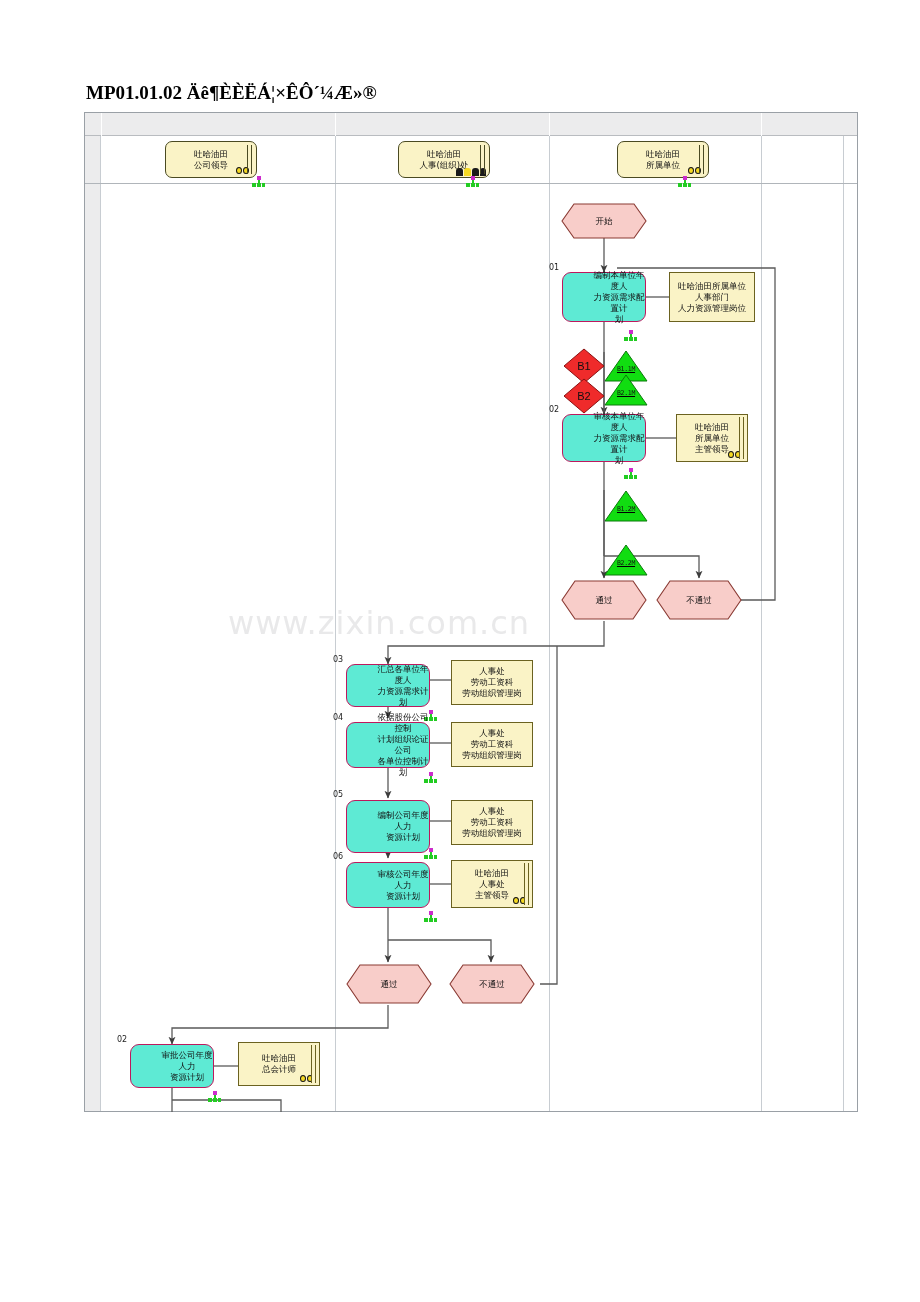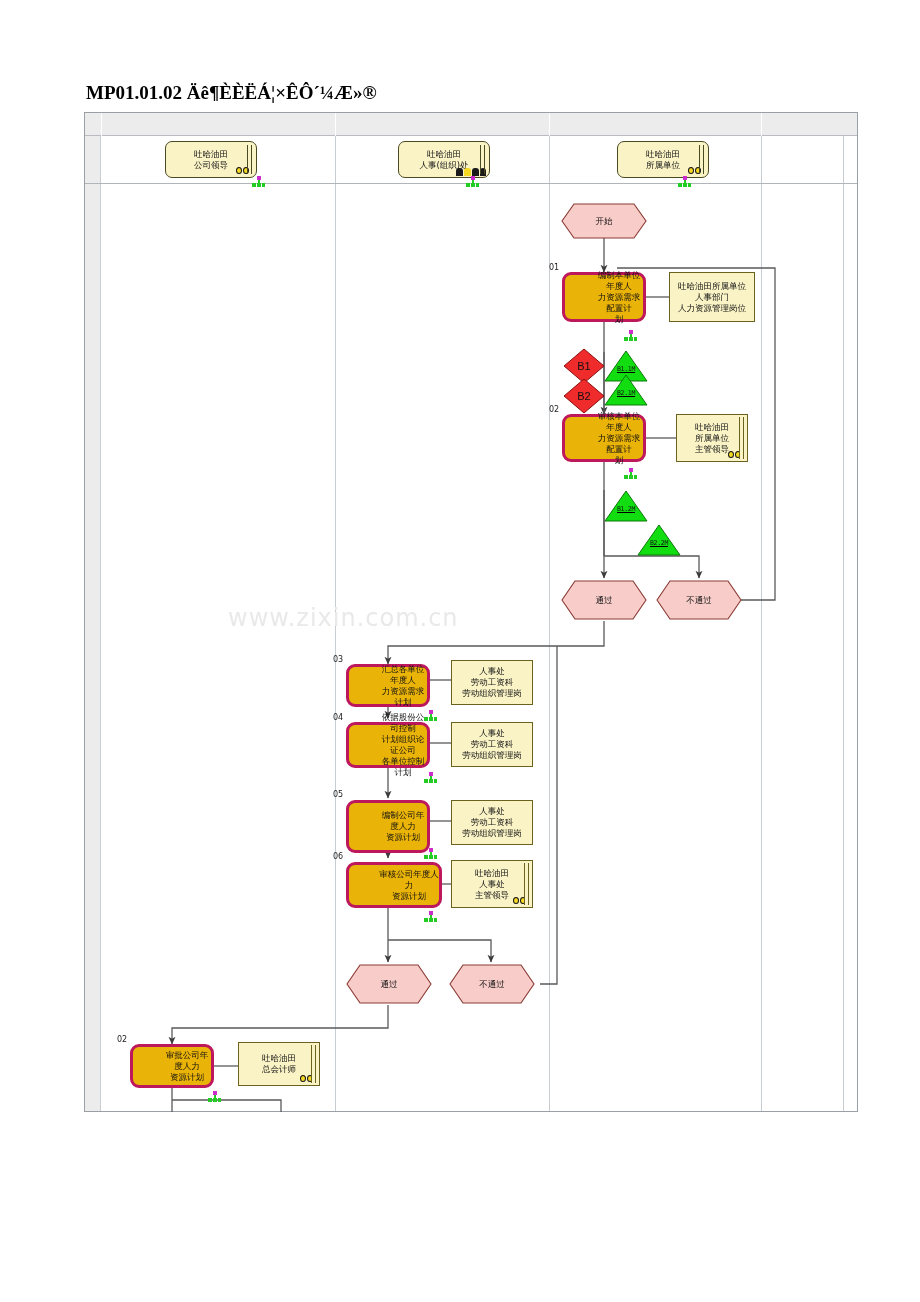--- a/index.html
+++ b/index.html
@@ -23,31 +23,31 @@
   
   #lane-rule{position:absolute;left:0;top:70px;width:100%;height:1px;background:#b0b5ba;}
   
   #gutter{position:absolute;left:0;top:23px;width:16px;bottom:0;background:#ececed;border-right:1px solid #c8cdd2;box-sizing:border-box;}
   
   #rightcol{position:absolute;right:0;top:23px;width:14px;bottom:0;background:#fff;border-left:1px solid #c8cdd2;box-sizing:border-box;}
 
   
   #watermark{
     position:absolute;left:228px;top:604px;width:470px;height:46px;
-    font-size:24px;color:#e9e9ea;font-family:"DejaVu Sans",sans-serif;
+    font-size:32px;color:#e9e9ea;font-family:"DejaVu Sans",sans-serif;
     letter-spacing:1px;white-space:nowrap;user-select:none;
   }
 
   
   .node{position:absolute;box-sizing:border-box;display:flex;align-items:center;justify-content:center;text-align:center;}
   .txt{font-family:"DejaVu Sans",sans-serif;font-size:8.5px;line-height:11px;color:#111;white-space:pre-line;}
 
   
   .proc{
-    background:#eab308;border:3px solid #be185d;border-radius:9px;
+    background:#5eead4;border:1px solid #be185d;border-radius:9px;
     box-shadow:0 0 0 0 rgba(0,0,0,0);
     padding-left:30px;
   }
   
   .note{background:#faf3c6;border:1px solid #6b6220;}
   
   .note-person::after{
     content:"";position:absolute;right:3px;top:2px;bottom:2px;width:3px;
     border-left:1px solid #6b6220;border-right:1px solid #6b6220;background:#faf3c6;
   }
@@ -315,21 +315,21 @@
     </div>
 
   <div class="tri" style="left:604px;top:490px;width:44px;height:32px;">
     <svg width="44" height="32" viewBox="0 0 44 32">
         <polygon points="22,1 43,31 1,31" fill="#11dd11" stroke="#0a7a0a" stroke-width="1"></polygon>
       </svg>
     <div class="tlabel">
         <span class="ttxt">B1.2M</span>
       </div>
   </div>
-  <div class="tri" style="left:604px;top:524px;width:44px;height:32px;margin-left:33px;">
+  <div class="tri" style="left:604px;top:544px;width:44px;height:32px;">
     <svg width="44" height="32" viewBox="0 0 44 32">
         <polygon points="22,1 43,31 1,31" fill="#11dd11" stroke="#0a7a0a" stroke-width="1"></polygon>
       </svg>
     <div class="tlabel">
         <span class="ttxt">B2.2M</span>
       </div>
   </div>
 
   <div class="hexwrap" style="left:561px;top:580px;width:86px;height:40px;">
     <svg width="86" height="40" viewBox="0 0 86 40">
@@ -397,21 +397,21 @@
   </div>
   <div class="orgicon" style="left:424px;top:848px;">
       <i class="top"></i>
       <i class="stem"></i>
       <i class="bl"></i>
       <i class="bm"></i>
       <i class="br"></i>
     </div>
 
   <div class="stepno" style="left:333px;top:852px;">06</div>
-  <div class="node proc" style="left:346px;top:862px;width:96px;height:46px;">
+  <div class="node proc" style="left:346px;top:862px;width:84px;height:46px;">
     <span class="txt">审核公司年度人力
 资源计划</span>
   </div>
   <div class="node note note-person" style="left:451px;top:860px;width:82px;height:48px;">
     <span class="txt">吐哈油田
 人事处
 主管领导</span>
     <span class="glasses" style="right:5px;bottom:2px;">
         <i class="l"></i>
         <i class="r"></i>

